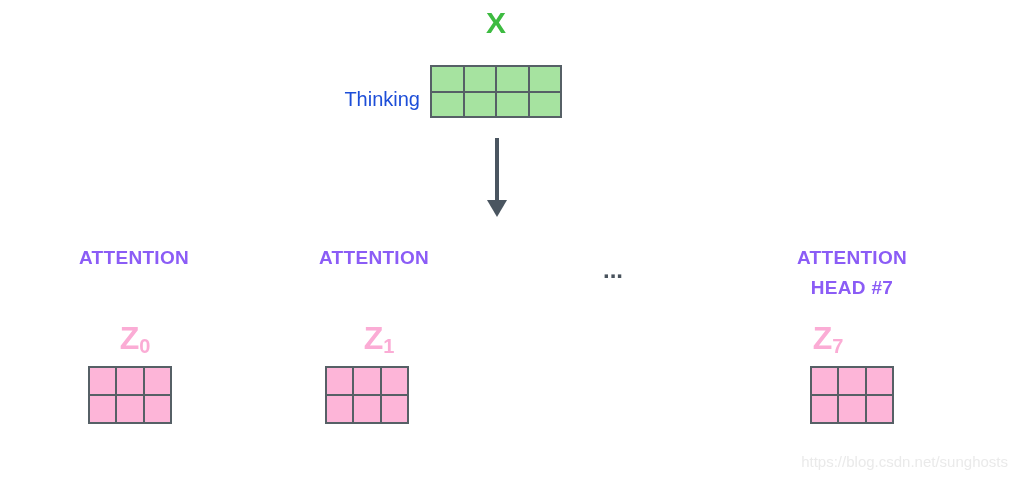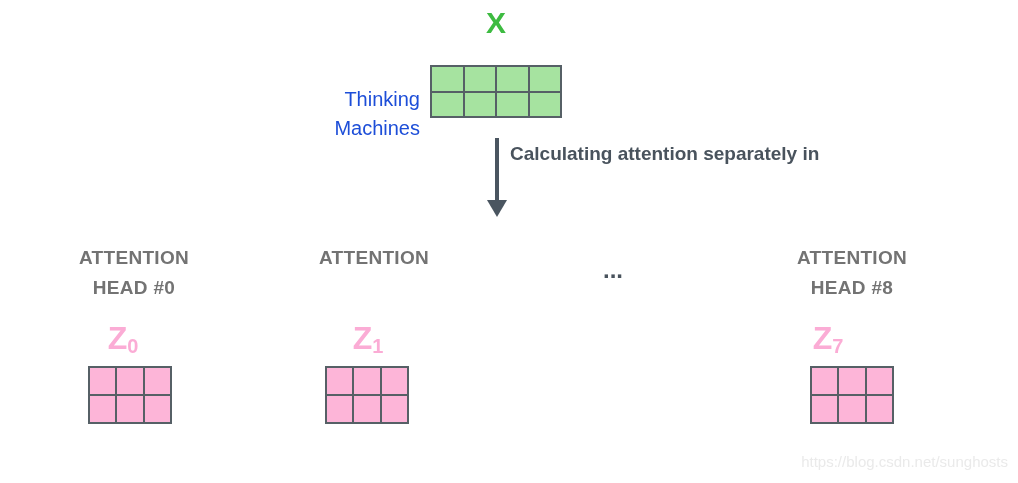--- a/index.html
+++ b/index.html
@@ -62,21 +62,21 @@
     color: #49535d;
     line-height: 30px;
   }
 
   
   .head-label {
     top: 243px; width: 180px;
     text-align: center;
     font-size: 19px; font-weight: 700;
     letter-spacing: 0.3px;
-    color: #737373;
+    color: #8b5cf6;
     line-height: 30px;
   }
   .head-label.h0 { left: 44px; }
   .head-label.h1 { left: 284px; }
   .head-label.h7 { left: 762px; }
   .ellipsis {
     left: 588px; top: 256px; width: 50px;
     text-align: center;
     font-size: 24px; font-weight: 700;
     color: #49535d;
@@ -86,70 +86,67 @@
   .z-label {
     top: 320px; width: 100px;
     text-align: center;
     font-size: 32px; font-weight: 700;
     color: #fbacd5;
   }
   .z-label .sub {
     font-size: 20px;
     vertical-align: -4px;
   }
-  .z-label.z0 { left: 73px; }
-  .z-label.z1 { left: 318px; }
+  .z-label.z0 { left: 85px; }
+  .z-label.z1 { left: 329px; }
   .z-label.z7 { left: 778px; }
 
   
   .watermark {
     right: 10px; top: 453px; width: 400px;
     text-align: right;
     font-size: 15px;
     color: #eaeaea;
   }
 </style>
 </head>
 <body>
 
 <div class="abs x-label">X</div>
 
 <div class="abs input-words">
   <div>Thinking</div>
-  <div>Machines</div>
 </div>
 
 <div class="abs matrix green" style="grid-template-columns: repeat(4, 1fr); grid-template-rows: repeat(2, 1fr);">
     <div class="cell"></div>
     <div class="cell"></div>
     <div class="cell"></div>
     <div class="cell"></div>
     <div class="cell"></div>
     <div class="cell"></div>
     <div class="cell"></div>
     <div class="cell"></div>
   </div>
 
 <div class="abs arrow-line"></div>
 <div class="abs arrow-head"></div>
 <div class="abs arrow-note">
-  <div>Calculating attention separately in</div>
 </div>
 
 <div class="abs head-label h0">
   <div>ATTENTION</div>
-  <div>HEAD #0</div>
 </div>
 <div class="abs head-label h1">
   <div>ATTENTION</div>
 </div>
 <div class="abs ellipsis">...</div>
 <div class="abs head-label h7">
   <div>ATTENTION</div>
-  <div>HEAD #8</div>
+  <div>HEAD #7</div>
 </div>
 
 <div class="abs z-label z0"><span>Z</span><span class="sub">0</span></div>
 <div class="abs z-label z1"><span>Z</span><span class="sub">1</span></div>
 <div class="abs z-label z7"><span>Z</span><span class="sub">7</span></div>
 
 <div class="abs matrix pink g0" style="grid-template-columns: repeat(3, 1fr); grid-template-rows: repeat(2, 1fr);">
     <div class="cell"></div>
     <div class="cell"></div>
     <div class="cell"></div>

